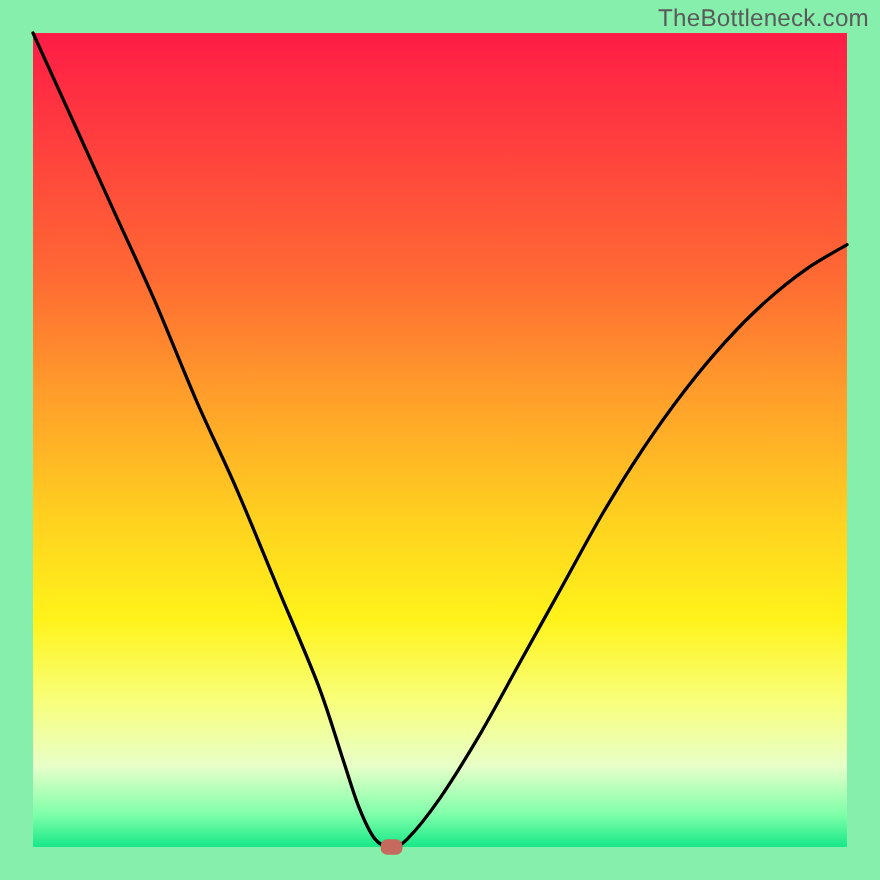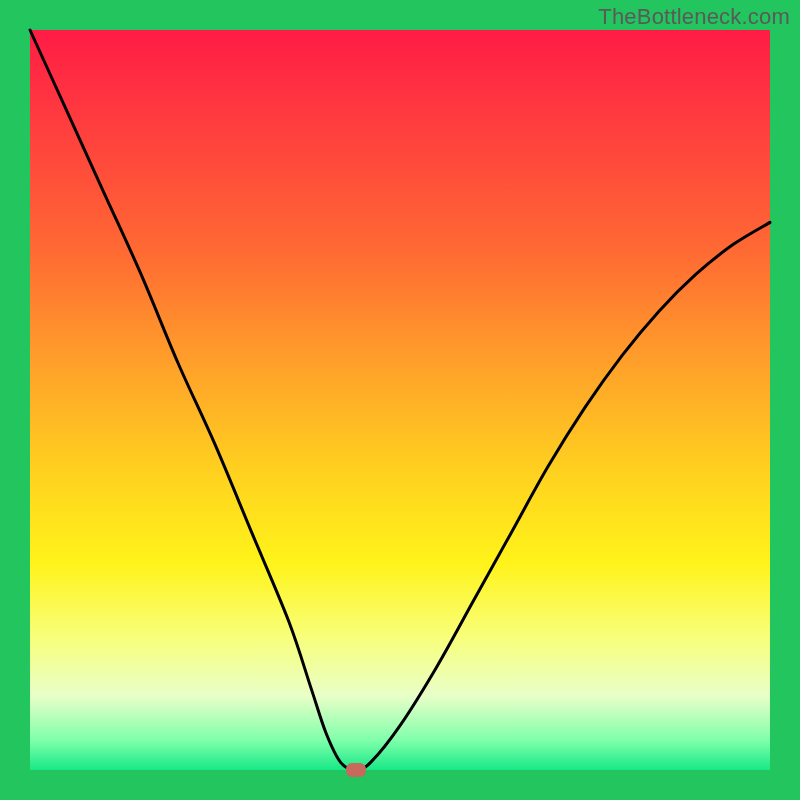--- a/index.html
+++ b/index.html
@@ -10,21 +10,21 @@
     overflow: hidden;
     background: #000;
     font-family: Arial, Helvetica, sans-serif;
   }
   .frame {
     position: absolute;
     left: 0;
     top: 0;
     width: 800px;
     height: 800px;
-    background: #22c55e;
+    background: #86efac;
   }
   .plot {
     position: absolute;
     left: 30px;
     top: 30px;
     width: 740px;
     height: 740px;
     
     background: linear-gradient(
       to bottom,

